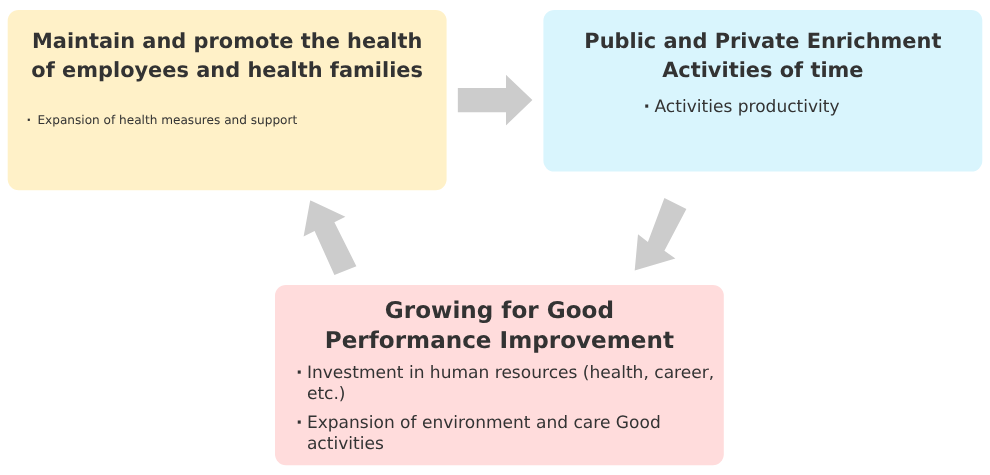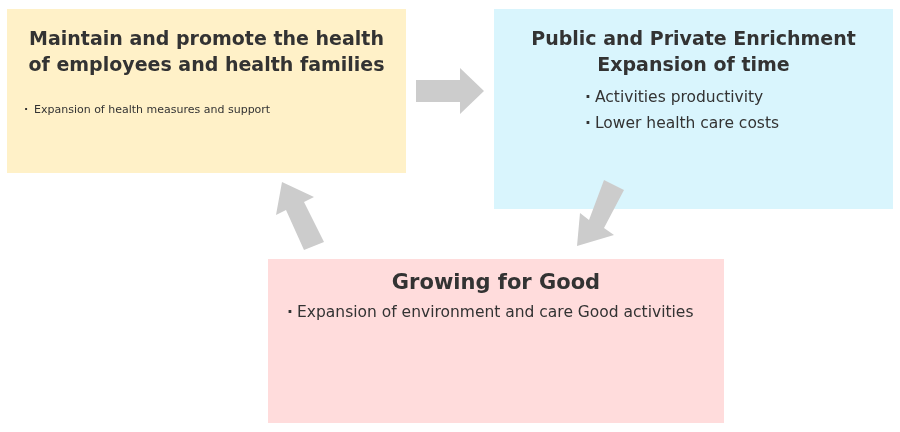--- a/index.html
+++ b/index.html
@@ -1,25 +1,25 @@
 <!DOCTYPE html>
 <html><head>
 <meta charset="utf-8">
 <style>
   html, body { margin: 0; padding: 0; }
   body {
     width: 900px; height: 432px; background: #ffffff; position: relative; overflow: hidden;
     font-family: "DejaVu Sans", "Liberation Sans", sans-serif; color: #333333;
   }
   .box {
-    position: absolute; border-radius: 0; box-sizing: border-box;
+    position: absolute; border-radius: 10px; box-sizing: border-box;
   }
   .box-yellow { left: 7px; top: 9px; width: 399px; height: 164px; background: #fff1c8; }
-  .box-blue   { left: 494px; top: 9px; width: 399px; height: 200px; background: #d9f5fd; }
-  .box-pink   { left: 250px; top: 259px; width: 456px; height: 164px; background: #ffdcdc; margin-left: 18px; }
+  .box-blue   { left: 494px; top: 9px; width: 399px; height: 147px; background: #d9f5fd; }
+  .box-pink   { left: 250px; top: 259px; width: 408px; height: 164px; background: #ffdcdc; }
   .title {
     font-weight: bold; text-align: center; color: #333333;
   }
   .box-yellow .title { font-size: 19px; line-height: 26px; margin-top: 16px; }
   .box-blue .title { font-size: 19px; line-height: 26px; margin-top: 16px; }
   .box-pink .title { font-size: 21px; line-height: 27px; margin-top: 10px; }
   ul.items { list-style: none; margin: 0; padding: 0; }
   ul.items li { position: relative; padding-left: 10px; }
   ul.items li::before {
     content: "·"; position: absolute; left: 0; top: 0; font-weight: bold;
@@ -39,33 +39,34 @@
     <div>of employees and health families</div>
   </div>
   <ul class="items">
     <li>Expansion of health measures and support</li>
   </ul>
 </div>
 
 <div class="box box-blue">
   <div class="title">
     <div>Public and Private Enrichment</div>
-    <div>Expansion of time</div>
+    <div>Activities of time</div>
   </div>
   <ul class="items">
     <li>Activities productivity</li>
-    <li>Lower health care costs</li>
   </ul>
 </div>
 
 <div class="box box-pink">
   <div class="title">
     <div>Growing for Good</div>
+    <div>Performance Improvement</div>
   </div>
   <ul class="items">
+    <li>Investment in human resources (health, career, etc.)</li>
     <li>Expansion of environment and care Good activities</li>
   </ul>
 </div>
 
 <svg class="arrow" style="left:416px; top:68px;" width="70" height="46" viewBox="0 0 70 46">
   <polygon points="0,12 44,12 44,0 68,23 44,46 44,34 0,34" fill="#cccccc"></polygon>
 </svg>
 
 <svg class="arrow" style="left:574px; top:180px;" width="56" height="72" viewBox="0 0 56 72">
   <polygon points="30,0 50,10 30,48 40,55 3,66 6,33 15,40" fill="#cccccc"></polygon>

